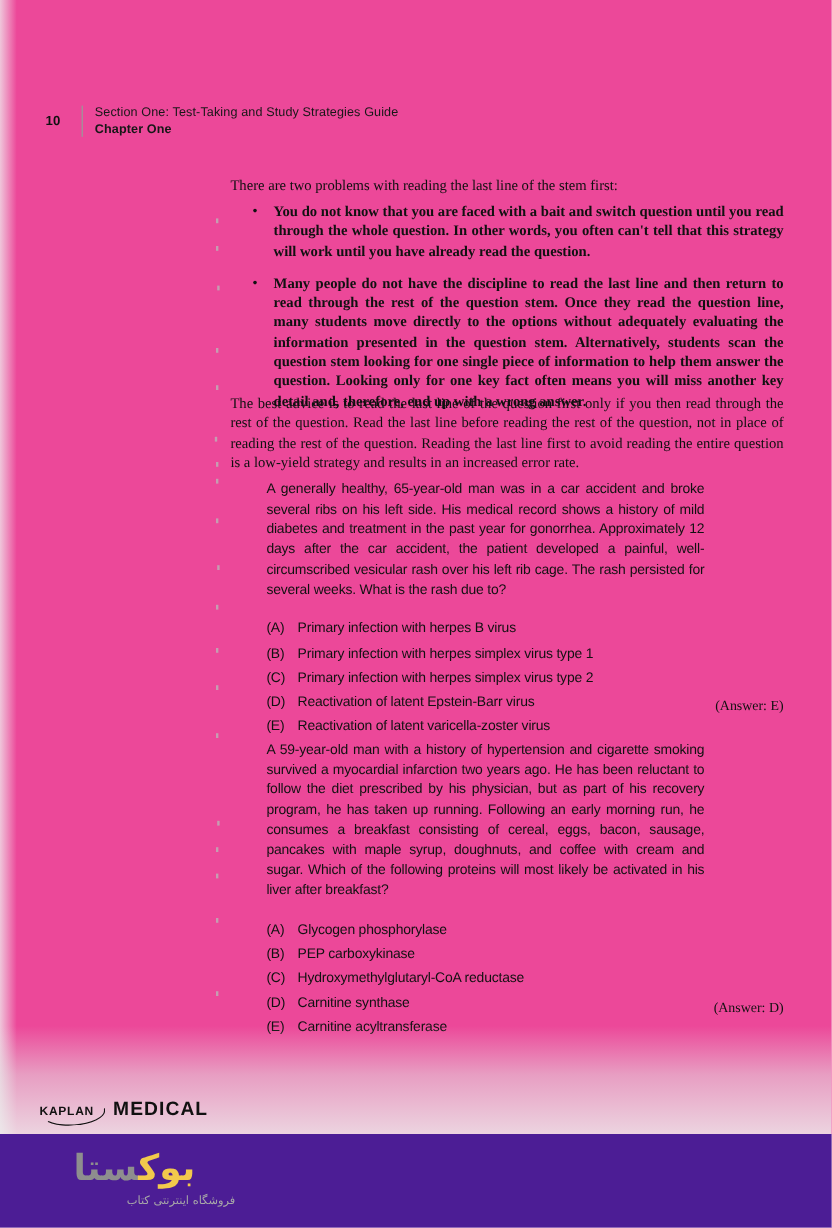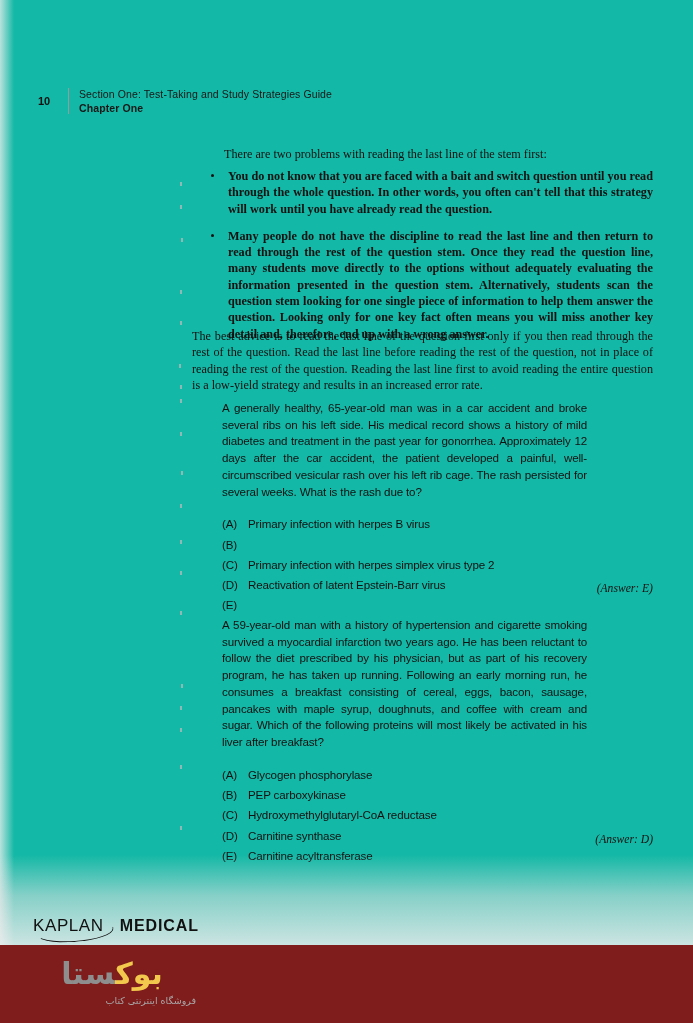--- a/index.html
+++ b/index.html
@@ -15,21 +15,21 @@
     font-family: "Liberation Serif", serif;
     color: #111111;
   }
 
   
   #page-sheet {
     position: absolute;
     left: 0; top: 0;
     width: 693px;
     height: 945px;
-    background: #14b8a6;
+    background: #ec4899;
     overflow: hidden;
   }
   
   #page-shade {
     position: absolute;
     left: 0; top: 855px;
     width: 693px; height: 90px;
     background: linear-gradient(to bottom, rgba(255,255,255,0) 0%, rgba(228,228,228,0.55) 45%, rgba(236,236,236,0.85) 100%);
     pointer-events: none;
   }
@@ -76,21 +76,21 @@
   .serif-col {
     position: absolute;
     left: 192px;
     width: 461px;
     font-family: "Liberation Serif", serif;
     font-size: 12.2px;
     line-height: 16.3px;
     color: #101010;
     text-align: justify;
   }
-  #intro-line { top: 146px; margin-left: 32px; }
+  #intro-line { top: 146px; }
 
   #bullets {
     position: absolute;
     left: 206px;
     top: 168px;
     width: 447px;
     font-family: "Liberation Serif", serif;
     font-size: 12.2px;
     line-height: 16.3px;
     text-align: justify;
@@ -137,21 +137,20 @@
     letter-spacing: -.15px;
   }
   .qopt .lab {
     width: 26px;
     flex: 0 0 26px;
   }
   .ans {
     position: absolute;
     right: -66px;
     font-family: "Liberation Serif", serif;
-    font-style: italic;
     font-size: 11.6px;
     color: #111;
     white-space: nowrap;
   }
 
   #q1 { top: 400px; }
   #q1 .ans { top: 182px; }
   #q2 { top: 617px; }
   #q2 .ans { top: 216px; }
 
@@ -168,22 +167,22 @@
   #kaplan {
     position: absolute;
     left: 33px;
     top: 916px;
     display: flex;
     align-items: baseline;
     font-family: "Liberation Sans", sans-serif;
   }
   #kaplan-word {
     position: relative;
-    font-size: 17px;
-    font-weight: normal;
+    font-size: 10px;
+    font-weight: bold;
     letter-spacing: .6px;
     color: #111;
     padding-right: 3px;
   }
   #kaplan-swoosh {
     position: absolute;
     left: 2px;
     right: -7px;
     bottom: -6px;
     height: 11px;
@@ -201,21 +200,21 @@
     margin-left: 13px;
   }
 
   
   #banner {
     position: absolute;
     left: 0;
     top: 945px;
     width: 693px;
     height: 78px;
-    background: #7f1d1d;
+    background: #4c1d95;
     display: flex;
     align-items: center;
   }
   #brand-mark {
     position: absolute;
     left: 28px;
     top: 8px;
     width: 168px;
     height: 62px;
   }
@@ -277,31 +276,33 @@
 
   <div class="qblock" id="q1">
     <div class="qstem">A generally healthy, 65-year-old man was in a car accident and broke several ribs on his left side. His medical record shows a history of mild diabetes and treatment in the past year for gonorrhea. Approximately 12 days after the car accident, the patient developed a painful, well-circumscribed vesicular rash over his left rib cage. The rash persisted for several weeks. What is the rash due to?</div>
     <div class="qopts">
       <div class="qopt">
         <span class="lab">(A)</span>
         <span>Primary infection with herpes B virus</span>
       </div>
       <div class="qopt">
         <span class="lab">(B)</span>
+        <span>Primary infection with herpes simplex virus type 1</span>
       </div>
       <div class="qopt">
         <span class="lab">(C)</span>
         <span>Primary infection with herpes simplex virus type 2</span>
       </div>
       <div class="qopt">
         <span class="lab">(D)</span>
         <span>Reactivation of latent Epstein-Barr virus</span>
       </div>
       <div class="qopt">
         <span class="lab">(E)</span>
+        <span>Reactivation of latent varicella-zoster virus</span>
       </div>
     </div>
     <div class="ans">(Answer: E)</div>
   </div>
 
   <div class="qblock" id="q2">
     <div class="qstem">A 59-year-old man with a history of hypertension and cigarette smoking survived a myocardial infarction two years ago. He has been reluctant to follow the diet prescribed by his physician, but as part of his recovery program, he has taken up running. Following an early morning run, he consumes a breakfast consisting of cereal, eggs, bacon, sausage, pancakes with maple syrup, doughnuts, and coffee with cream and sugar. Which of the following proteins will most likely be activated in his liver after breakfast?</div>
     <div class="qopts">
       <div class="qopt">
         <span class="lab">(A)</span>

